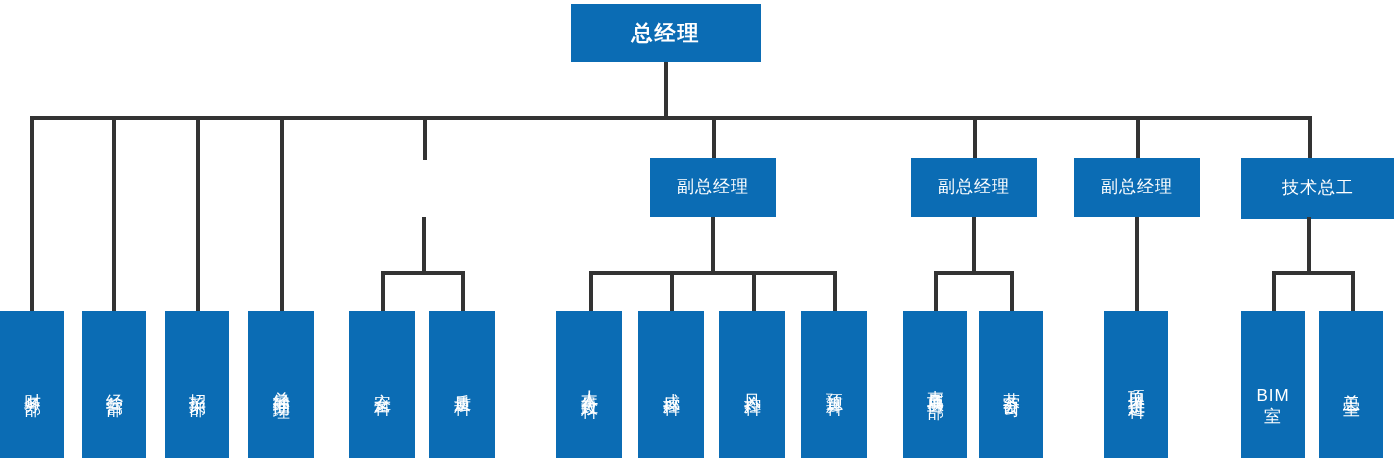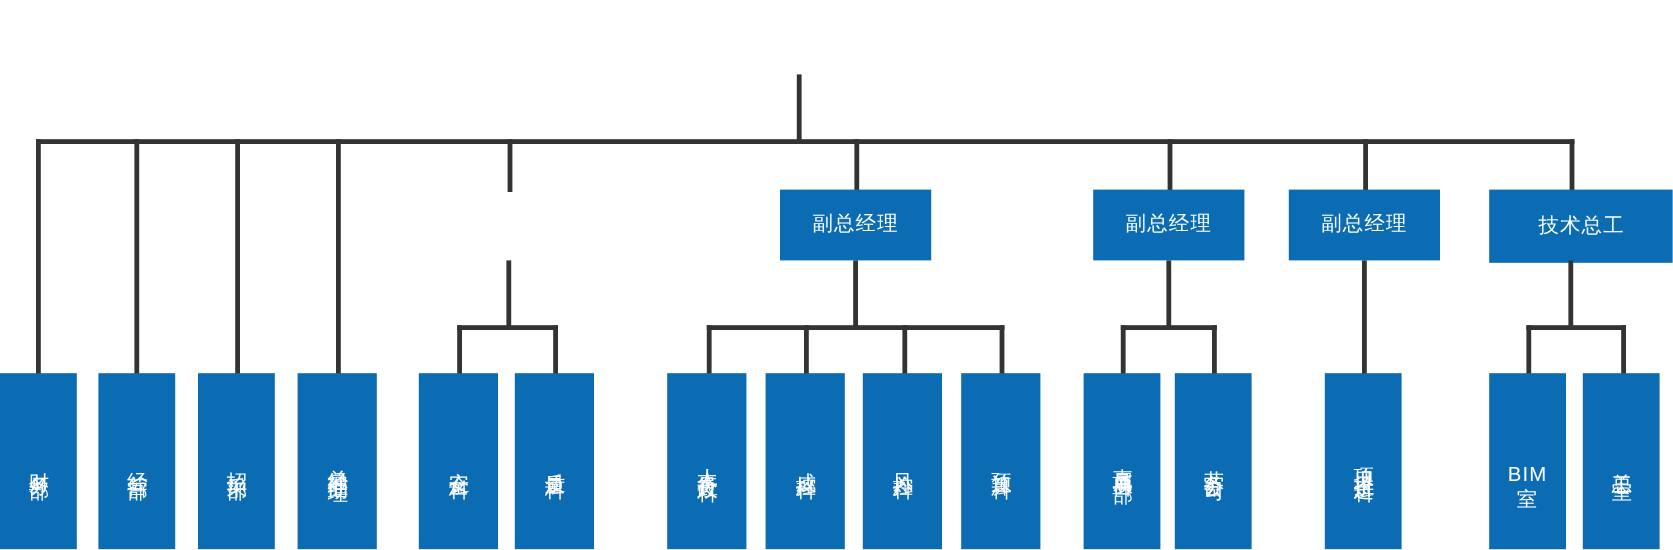--- a/index.html
+++ b/index.html
@@ -58,20 +58,23 @@
     background: #333333;
   }
   .connector.h { height: 4px; }
   .connector.v { width: 4px; }
 </style>
 </head>
 <body>
 
 <div id="chart-root">
 
+  <div class="node root" style="left:571px; top:4px; width:190px; height:58px;">
+    <span>总经理</span>
+  </div>
 
   <div class="connector v" style="left:664px; top:62px; height:56px;"></div>
 
   <div class="connector h" style="left:30px; top:116px; width:1282px;"></div>
 
   <div class="connector v" style="left:30px; top:116px; height:196px;"></div>
   <div class="connector v" style="left:112px; top:116px; height:196px;"></div>
   <div class="connector v" style="left:196px; top:116px; height:196px;"></div>
   <div class="connector v" style="left:280px; top:116px; height:196px;"></div>
 

